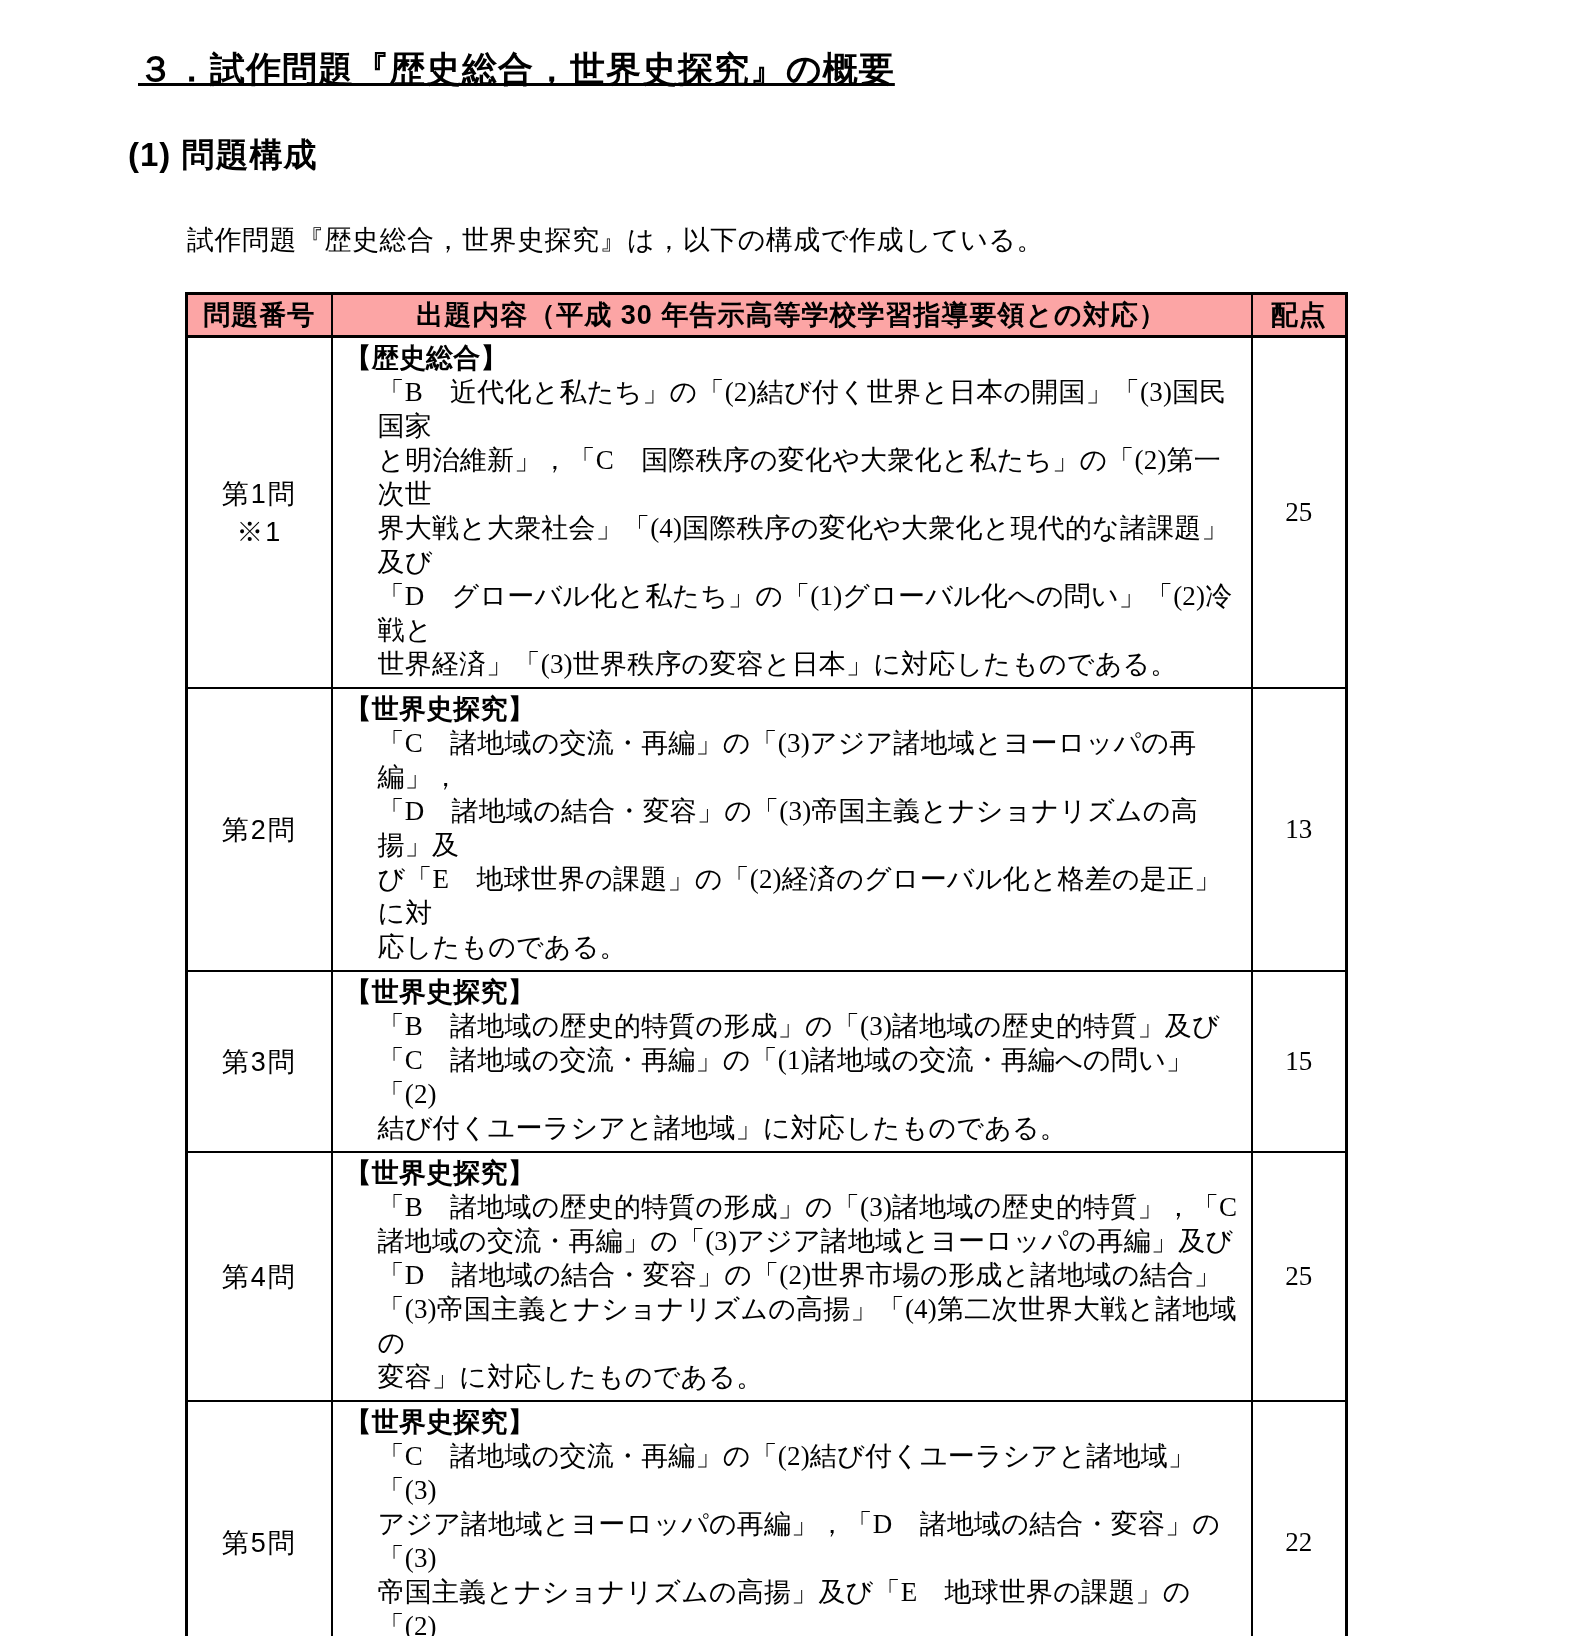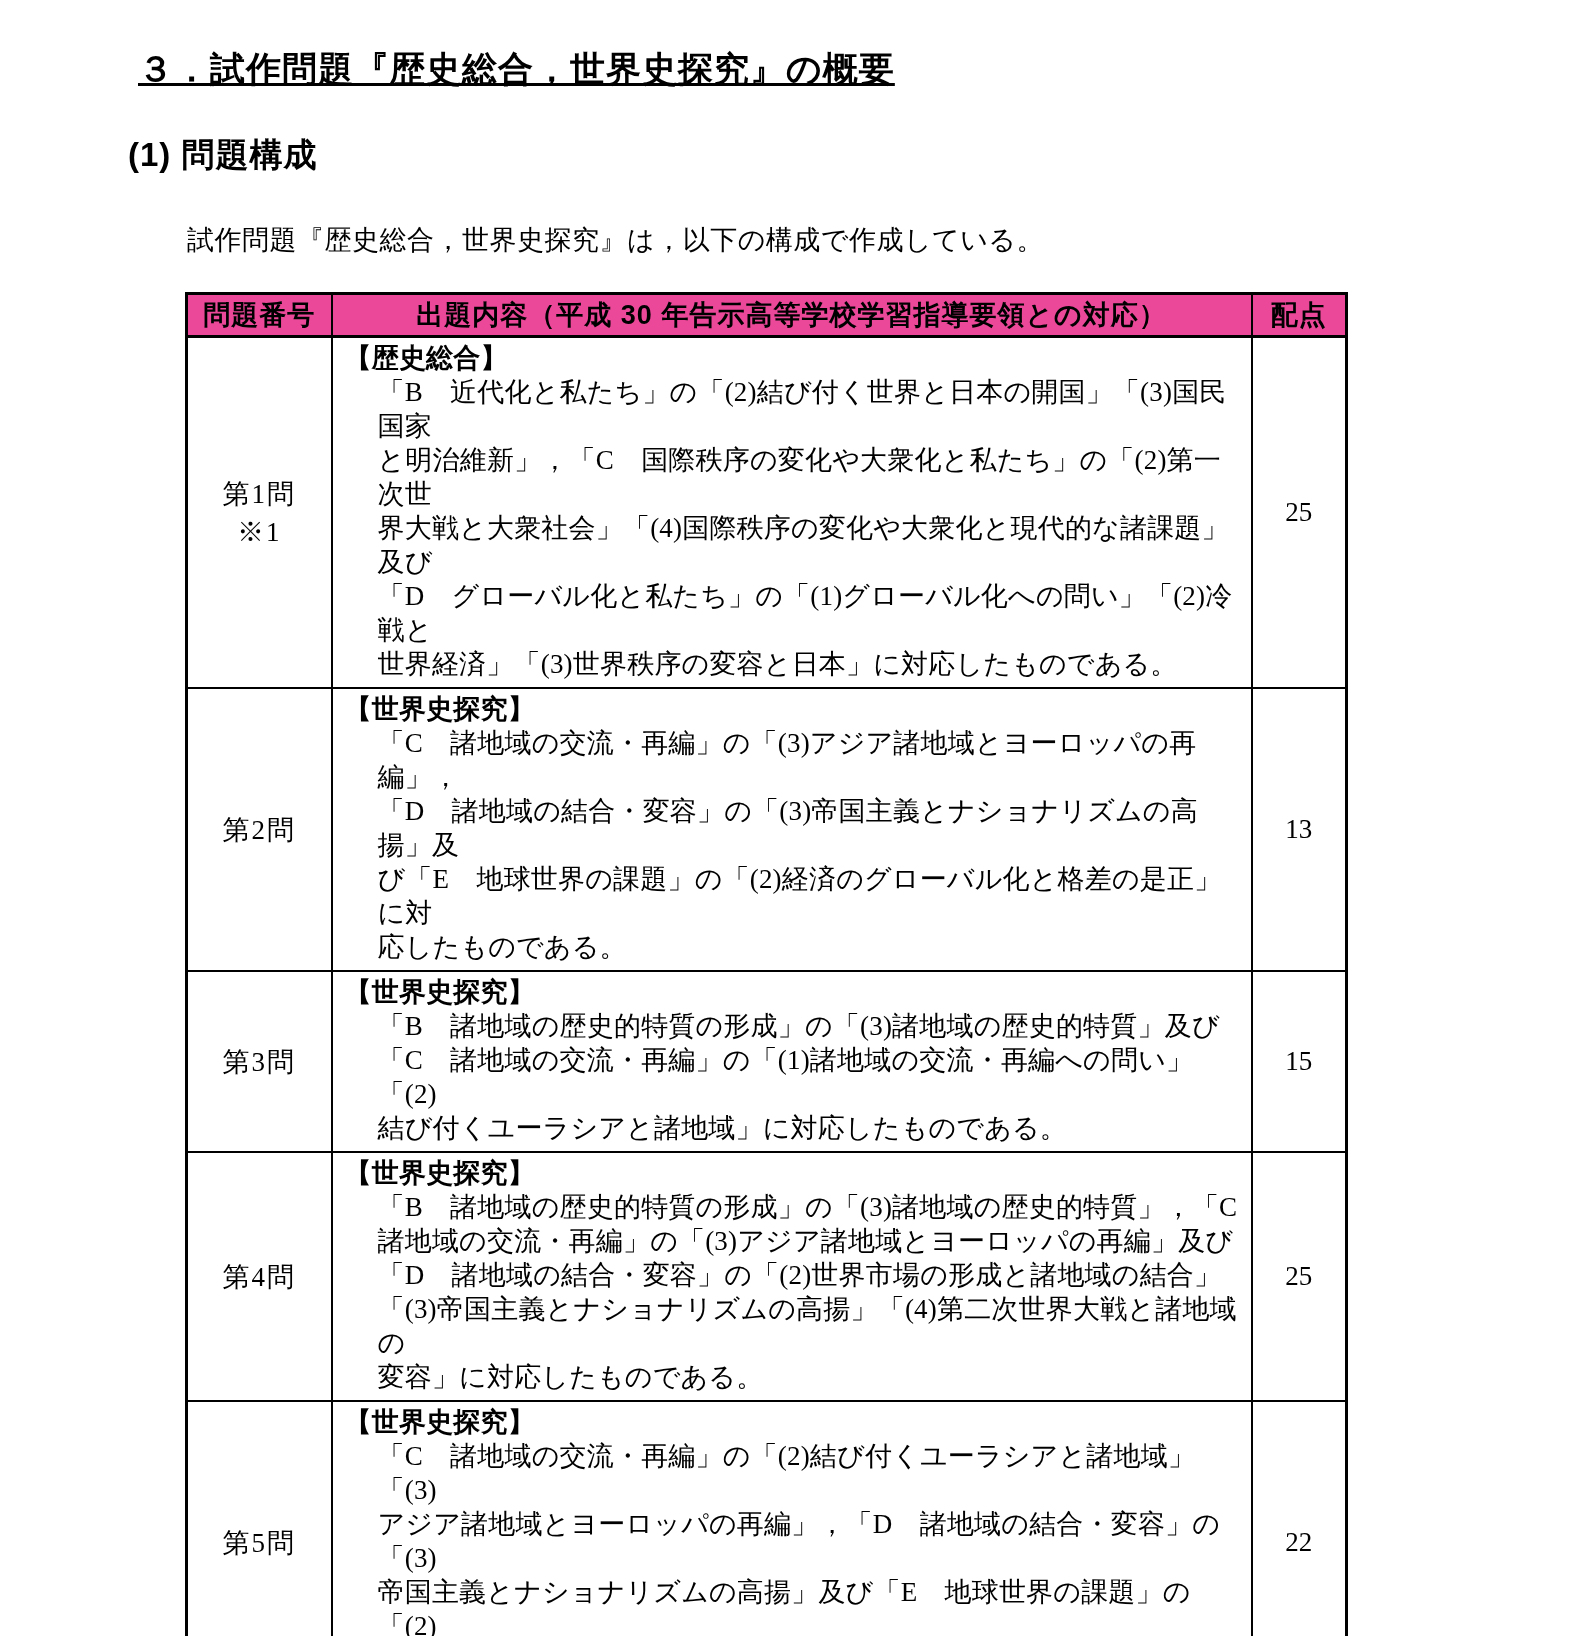--- a/index.html
+++ b/index.html
@@ -28,33 +28,33 @@
     margin:34px 0 0 185px;
     width:1160px;table-layout:fixed;
     border-collapse:collapse;
     border:3px solid #000;
   }
   col.c-num{width:145px;}
   col.c-content{width:920px;}
   col.c-pts{width:95px;}
 
   .qtable th{
-    background:#ec4899;
+    background:#fca5a5;
     border:2px solid #000;border-bottom:3px solid #000;
     font-family:"Liberation Sans","DejaVu Sans",sans-serif;
     font-size:27px;font-weight:bold;
     height:40px;padding:0 2px;letter-spacing:1px;
   }
   .qtable td{
     border:2px solid #000;
     font-size:27px;
   }
   td.num{
     text-align:center;vertical-align:middle;
-    font-family:Liberation Serif, serif;
+    font-family:Liberation Sans, sans-serif;
     white-space:pre-line;line-height:38px;letter-spacing:2px;
   }
   td.content{
     vertical-align:top;
     padding:3px 8px 6px 12px;
     line-height:34px;letter-spacing:0.2px;
   }
   td.content .cat{
     font-family:"Liberation Sans","DejaVu Sans",sans-serif;
     font-weight:bold;

